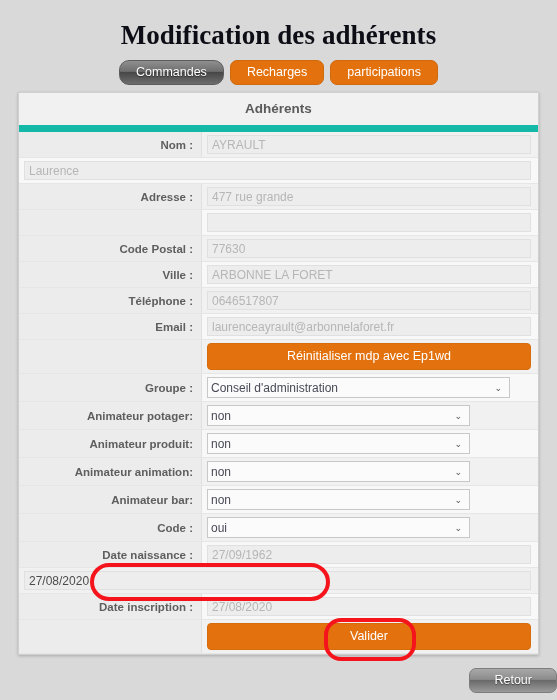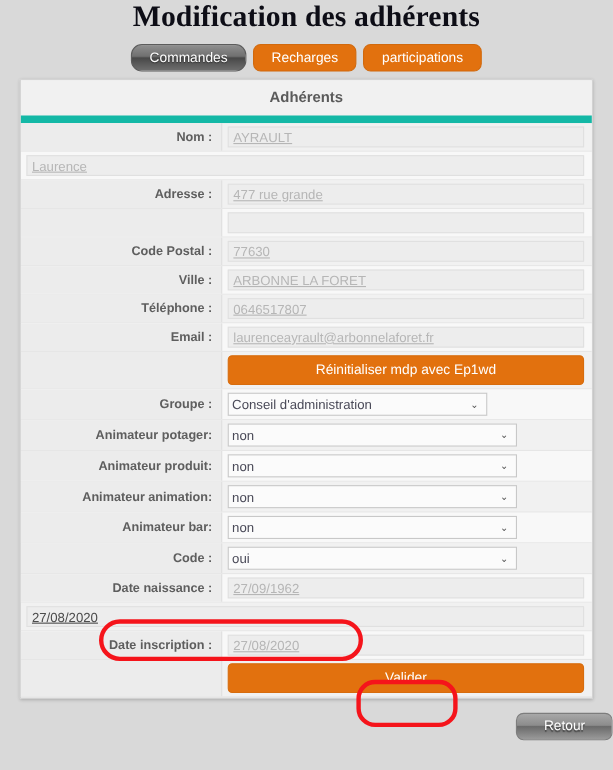--- a/index.html
+++ b/index.html
@@ -13,21 +13,21 @@
   }
   #page {
     position: relative;
     width: 557px; height: 700px;
     background: #d9d9d9;
   }
 
   
   .page-title {
     margin: 0;
-    padding-top: 0;
+    padding-top: 20px;
     text-align: center;
     font-family: "Liberation Serif", serif;
     font-size: 27px;
     font-weight: bold;
     color: #0d0d16;
     letter-spacing: 0.1px;
   }
 
   
   .tabbar {
@@ -113,21 +113,20 @@
   .txt {
     width: 100%;
     height: 19px;
     border: 1px solid #e0e0e0;
     background: #ededed;
     font-family: "Liberation Sans", sans-serif;
     font-size: 12px;
     color: #b6b6b6;
     padding: 0 4px;
     outline: none;
-    text-decoration: underline;
   }
   .txt.filled { color: #4c4c4c; }
 
   select.sel {
     height: 21px;
     border: 1px solid #c8c8c8;
     background: #fbfbfb;
     font-family: "Liberation Sans", sans-serif;
     font-size: 12px;
     color: #4a4a58;
@@ -143,21 +142,21 @@
   }
   .sel-wrap .chev {
     position: absolute;
     right: 8px; top: 50%;
     transform: translateY(-50%);
     pointer-events: none;
     font-size: 9px;
     color: #555;
     line-height: 1;
   }
-  .sel-groupe { width: 236px; }
+  .sel-groupe { width: 303px; }
   .sel-std    { width: 263px; }
 
   
   .btn-orange {
     display: block;
     width: 100%;
     background: #e2710e;
     border: 1px solid #d76c0d;
     border-radius: 4px;
     color: #ffffff;

